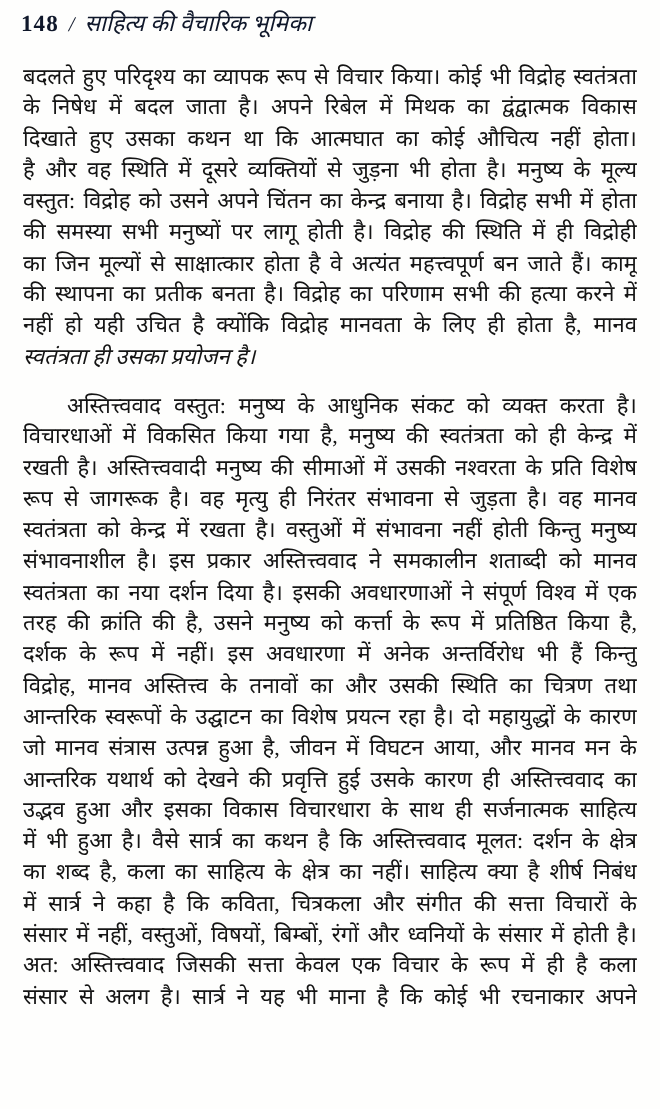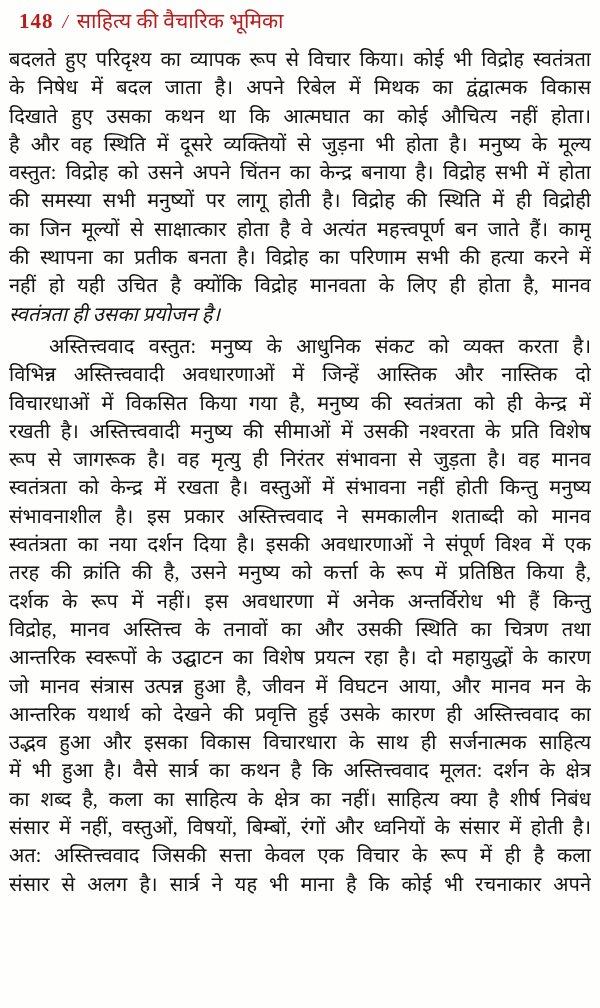--- a/index.html
+++ b/index.html
@@ -16,41 +16,42 @@
     font-family: "Liberation Serif", "DejaVu Serif", serif;
     box-sizing: border-box;
     padding: 6px 5px 0 5px;
     overflow: hidden;
   }
   .header {
     display: flex;
     align-items: baseline;
     padding-left: 14px;
     height: 34px;
-    color: #b91c1c;
+    color: #0f172a;
   }
   .page-num {
     font-weight: 700;
     font-size: 21px;
     letter-spacing: 1px;
   }
   .sep {
     margin: 0 9px;
     font-size: 19px;
     font-style: italic;
   }
   .book-title {
+    font-style: italic;
     font-size: 21px;
   }
   .body-text {
     margin-top: 5px;
     font-size: 20px;
   }
   .paragraph {
-    margin: 4px;
+    margin: 16px;
   }
   .line {
     height: 28.3px;
     line-height: 28.3px;
     text-align: justify;
     text-align-last: justify;
     white-space: normal;
     overflow: hidden;
   }
   .line.indent {
@@ -78,34 +79,34 @@
         <div class="line">है और वह स्थिति में दूसरे व्यक्तियों से जुड़ना भी होता है। मनुष्य के मूल्य</div>
         <div class="line">वस्तुत: विद्रोह को उसने अपने चिंतन का केन्द्र बनाया है। विद्रोह सभी में होता</div>
         <div class="line">की समस्या सभी मनुष्यों पर लागू होती है। विद्रोह की स्थिति में ही विद्रोही</div>
         <div class="line">का जिन मूल्यों से साक्षात्कार होता है वे अत्यंत महत्त्वपूर्ण बन जाते हैं। कामू</div>
         <div class="line">की स्थापना का प्रतीक बनता है। विद्रोह का परिणाम सभी की हत्या करने में</div>
         <div class="line">नहीं हो यही उचित है क्योंकि विद्रोह मानवता के लिए ही होता है, मानव</div>
         <div class="line last-flush">स्वतंत्रता ही उसका प्रयोजन है।</div>
       </div>
       <div class="paragraph">
         <div class="line indent">अस्तित्त्ववाद वस्तुत: मनुष्य के आधुनिक संकट को व्यक्त करता है।</div>
-        <div class="line">विभिन्न अस्तित्त्ववादी अवधारणाओं में जिन्हें आस्तिक और नास्तिक दो</div>
         <div class="line">विचारधाओं में विकसित किया गया है, मनुष्य की स्वतंत्रता को ही केन्द्र में</div>
         <div class="line">रखती है। अस्तित्त्ववादी मनुष्य की सीमाओं में उसकी नश्वरता के प्रति विशेष</div>
         <div class="line">रूप से जागरूक है। वह मृत्यु ही निरंतर संभावना से जुड़ता है। वह मानव</div>
         <div class="line">स्वतंत्रता को केन्द्र में रखता है। वस्तुओं में संभावना नहीं होती किन्तु मनुष्य</div>
         <div class="line">संभावनाशील है। इस प्रकार अस्तित्त्ववाद ने समकालीन शताब्दी को मानव</div>
         <div class="line">स्वतंत्रता का नया दर्शन दिया है। इसकी अवधारणाओं ने संपूर्ण विश्व में एक</div>
         <div class="line">तरह की क्रांति की है, उसने मनुष्य को कर्त्ता के रूप में प्रतिष्ठित किया है,</div>
         <div class="line">दर्शक के रूप में नहीं। इस अवधारणा में अनेक अन्तर्विरोध भी हैं किन्तु</div>
         <div class="line">विद्रोह, मानव अस्तित्त्व के तनावों का और उसकी स्थिति का चित्रण तथा</div>
         <div class="line">आन्तरिक स्वरूपों के उद्घाटन का विशेष प्रयत्न रहा है। दो महायुद्धों के कारण</div>
         <div class="line">जो मानव संत्रास उत्पन्न हुआ है, जीवन में विघटन आया, और मानव मन के</div>
         <div class="line">आन्तरिक यथार्थ को देखने की प्रवृत्ति हुई उसके कारण ही अस्तित्त्ववाद का</div>
         <div class="line">उद्भव हुआ और इसका विकास विचारधारा के साथ ही सर्जनात्मक साहित्य</div>
         <div class="line">में भी हुआ है। वैसे सार्त्र का कथन है कि अस्तित्त्ववाद मूलत: दर्शन के क्षेत्र</div>
         <div class="line">का शब्द है, कला का साहित्य के क्षेत्र का नहीं। साहित्य क्या है शीर्ष निबंध</div>
+        <div class="line">में सार्त्र ने कहा है कि कविता, चित्रकला और संगीत की सत्ता विचारों के</div>
         <div class="line">संसार में नहीं, वस्तुओं, विषयों, बिम्बों, रंगों और ध्वनियों के संसार में होती है।</div>
         <div class="line">अत: अस्तित्त्ववाद जिसकी सत्ता केवल एक विचार के रूप में ही है कला</div>
         <div class="line">संसार से अलग है। सार्त्र ने यह भी माना है कि कोई भी रचनाकार अपने</div>
       </div>
     </div>
 </div>
 
 </body></html>

